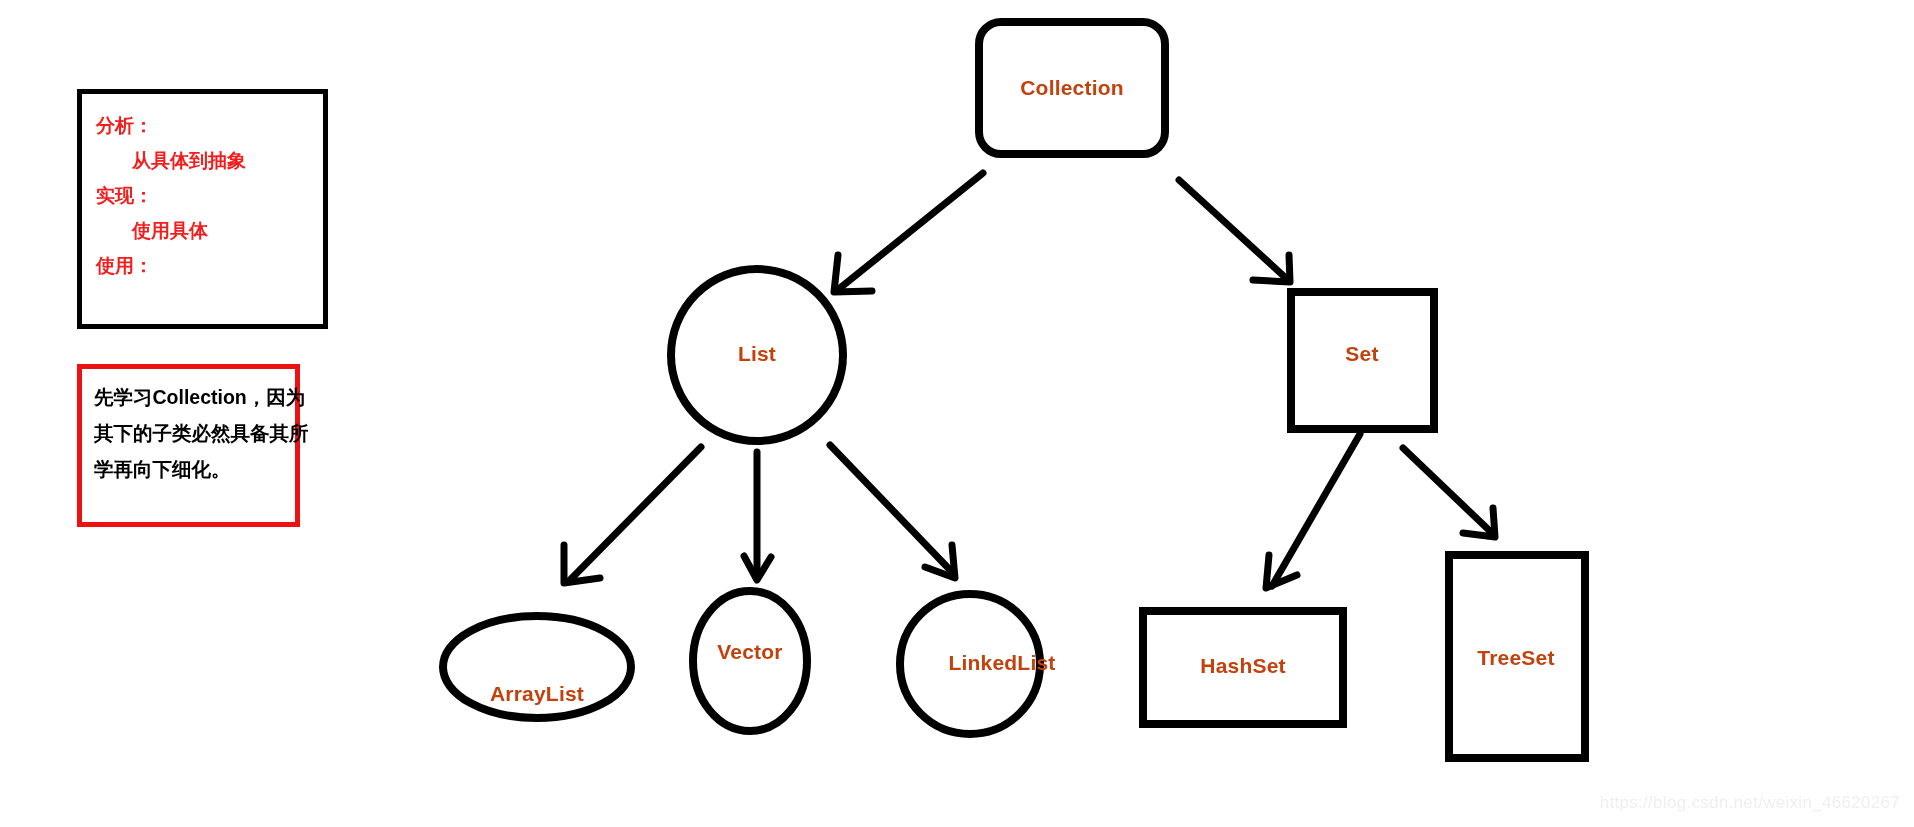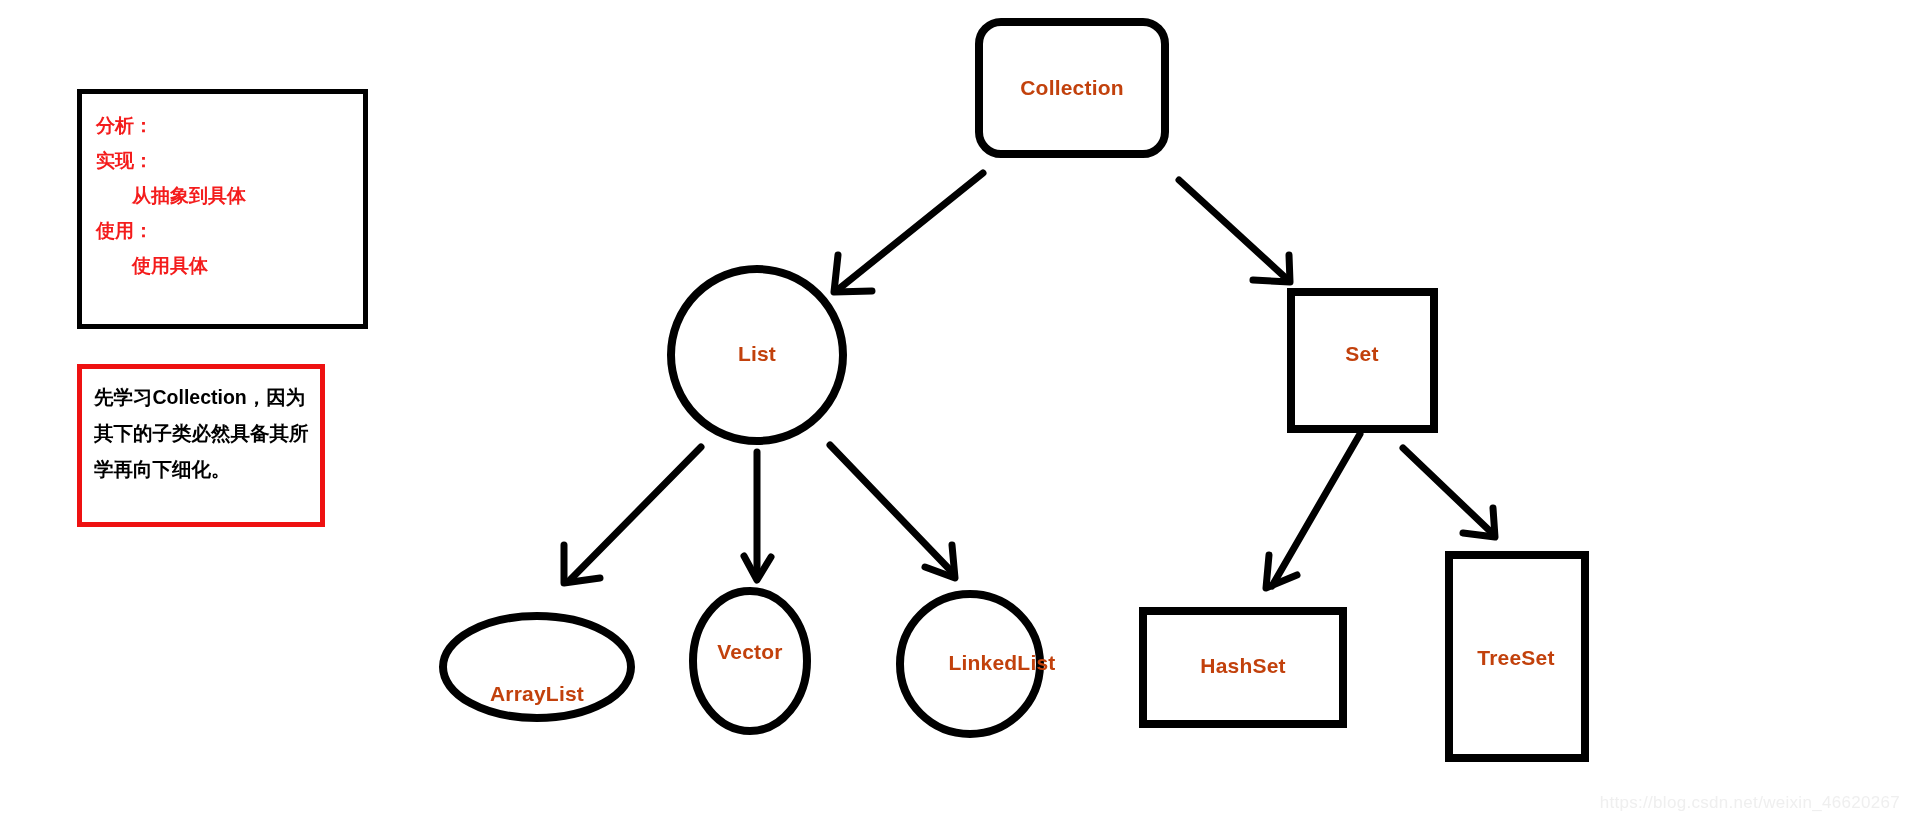--- a/index.html
+++ b/index.html
@@ -24,29 +24,29 @@
 
   
   .note-box {
     position: absolute;
     background: #ffffff;
     box-sizing: border-box;
   }
   #note-analysis {
     left: 77px;
     top: 89px;
-    width: 291px;
+    width: 251px;
     height: 240px;
     border: 5px solid #000000;
     padding: 14px 10px 4px 14px;
   }
   #note-collection {
     left: 77px;
     top: 364px;
-    width: 248px;
+    width: 223px;
     height: 163px;
     border: 5px solid #ee1111;
     padding: 10px 0 0 12px;
   }
 
   .note-line {
     color: #f41c1c;
     font-weight: bold;
     font-size: 19px;
     line-height: 35px;
@@ -155,24 +155,24 @@
 <div class="node-label" style="left:757px;  top:354px;">List</div>
 <div class="node-label" style="left:1362px; top:354px;">Set</div>
 <div class="node-label" style="left:537px;  top:694px;">ArrayList</div>
 <div class="node-label" style="left:750px;  top:652px;">Vector</div>
 <div class="node-label" style="left:1002px;  top:663px;">LinkedList</div>
 <div class="node-label" style="left:1243px; top:666px;">HashSet</div>
 <div class="node-label" style="left:1516px; top:658px;">TreeSet</div>
 
 <div class="note-box" id="note-analysis">
   <div class="note-line">分析：</div>
+  <div class="note-line indent">从具体到抽象</div>
   <div class="note-line">实现：</div>
-  <div class="note-line indent">从抽象到具体</div>
+  <div class="note-line indent">使用具体</div>
   <div class="note-line">使用：</div>
-  <div class="note-line indent">使用具体</div>
 </div>
 
 <div class="note-box" id="note-collection">
   <div class="note-line-dark">先学习Collection，因为</div>
   <div class="note-line-dark">其下的子类必然具备其所</div>
   <div class="note-line-dark">学再向下细化。</div>
 </div>
 
 <div id="watermark">https://blog.csdn.net/weixin_46620267</div>
 

